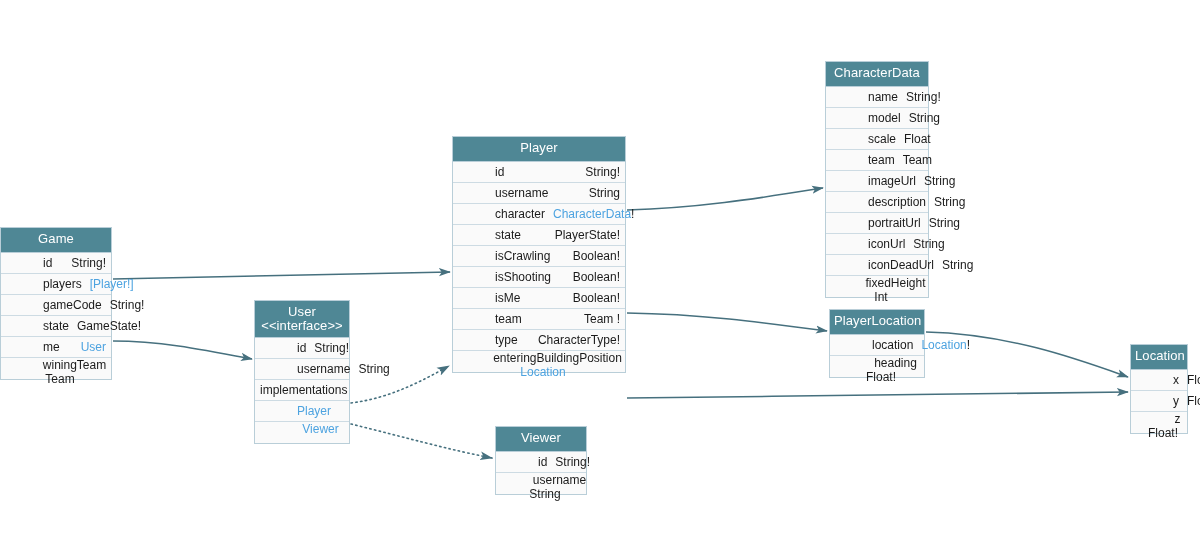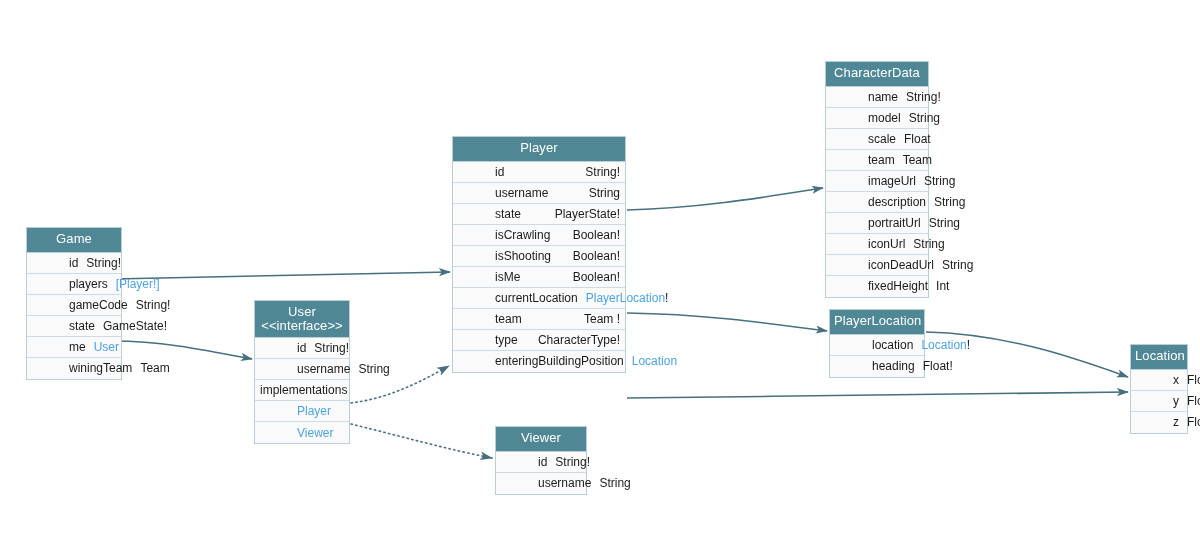--- a/index.html
+++ b/index.html
@@ -57,21 +57,21 @@
     justify-content: space-between;
     box-sizing: border-box;
     height: 21px;
     padding: 0 5px;
     font-size: 12px;
     color: #1b1b1b;
     background: #fafafa;
     border-bottom: 1px solid #cddbe3;
     white-space: nowrap;
   }
-  .row:last-child { border-bottom: none; }
+  .row:last-child { border-bottom: none; flex-direction: column; }
   .row .fname { text-align: left; padding-left: 37px; }
   .row .ftype { text-align: center; padding-left: 8px; }
   .row.center { justify-content: flex-end; }
   .row.center .fname { width: 100%; text-align: center; }
   .row.single .fname { text-align: left; }
   .type-ref { color: #4da3e0; }
   .type-plain { color: #1b1b1b; }
   .bang { color: #1b1b1b; }
 </style>
 </head>
@@ -94,21 +94,21 @@
         <path d="M627,210 C700,208 760,198 823,188" fill="none" stroke="#46707e" stroke-width="1.5" marker-end="url(#arrowSolid)"></path>
         <path d="M627,313 C700,314 760,322 827,331" fill="none" stroke="#46707e" stroke-width="1.5" marker-end="url(#arrowSolid)"></path>
         <path d="M627,398 C800,396 1000,394 1128,392" fill="none" stroke="#46707e" stroke-width="1.5" marker-end="url(#arrowSolid)"></path>
         <path d="M926,332 C1010,334 1080,360 1128,377" fill="none" stroke="#46707e" stroke-width="1.5" marker-end="url(#arrowSolid)"></path>
         <path d="M351,403 C390,398 420,382 449,366" fill="none" stroke="#46707e" stroke-width="1.6" stroke-dasharray="1.4 3.4" stroke-linecap="round" marker-end="url(#arrowDotted)"></path>
         <path d="M351,424 C400,436 450,450 492,458" fill="none" stroke="#46707e" stroke-width="1.6" stroke-dasharray="1.4 3.4" stroke-linecap="round" marker-end="url(#arrowDotted)"></path>
       </g>
   </svg>
 
   <div id="entity-layer">
-      <div class="entity" style="left: 26px; top: 227px; width: 96px;">
+      <div class="entity" style="left: 0; top: 227px; width: 112px;">
         <div class="ent-header"><span>Game</span></div>
         <div class="row">
           <span class="fname">id</span>
           <span class="ftype"><span class="type-plain">String!</span></span>
         </div>
         <div class="row">
           <span class="fname">players</span>
           <span class="ftype"><span class="type-ref">[Player!]</span></span>
         </div>
         <div class="row">
@@ -152,40 +152,40 @@
         <div class="ent-header"><span>Player</span></div>
         <div class="row">
           <span class="fname">id</span>
           <span class="ftype"><span class="type-plain">String!</span></span>
         </div>
         <div class="row">
           <span class="fname">username</span>
           <span class="ftype"><span class="type-plain">String</span></span>
         </div>
         <div class="row">
+          <span class="fname">character</span>
+          <span class="ftype"><span class="type-ref">CharacterData</span><span class="bang">!</span></span>
+        </div>
+        <div class="row">
           <span class="fname">state</span>
           <span class="ftype"><span class="type-plain">PlayerState!</span></span>
         </div>
         <div class="row">
           <span class="fname">isCrawling</span>
           <span class="ftype"><span class="type-plain">Boolean!</span></span>
         </div>
         <div class="row">
           <span class="fname">isShooting</span>
           <span class="ftype"><span class="type-plain">Boolean!</span></span>
         </div>
         <div class="row">
           <span class="fname">isMe</span>
           <span class="ftype"><span class="type-plain">Boolean!</span></span>
         </div>
         <div class="row">
-          <span class="fname">currentLocation</span>
-          <span class="ftype"><span class="type-ref">PlayerLocation</span><span class="bang">!</span></span>
-        </div>
-        <div class="row">
           <span class="fname">team</span>
           <span class="ftype"><span class="type-plain">Team !</span></span>
         </div>
         <div class="row">
           <span class="fname">type</span>
           <span class="ftype"><span class="type-plain">CharacterType!</span></span>
         </div>
         <div class="row">
           <span class="fname">enteringBuildingPosition</span>
           <span class="ftype"><span class="type-ref">Location</span></span>

